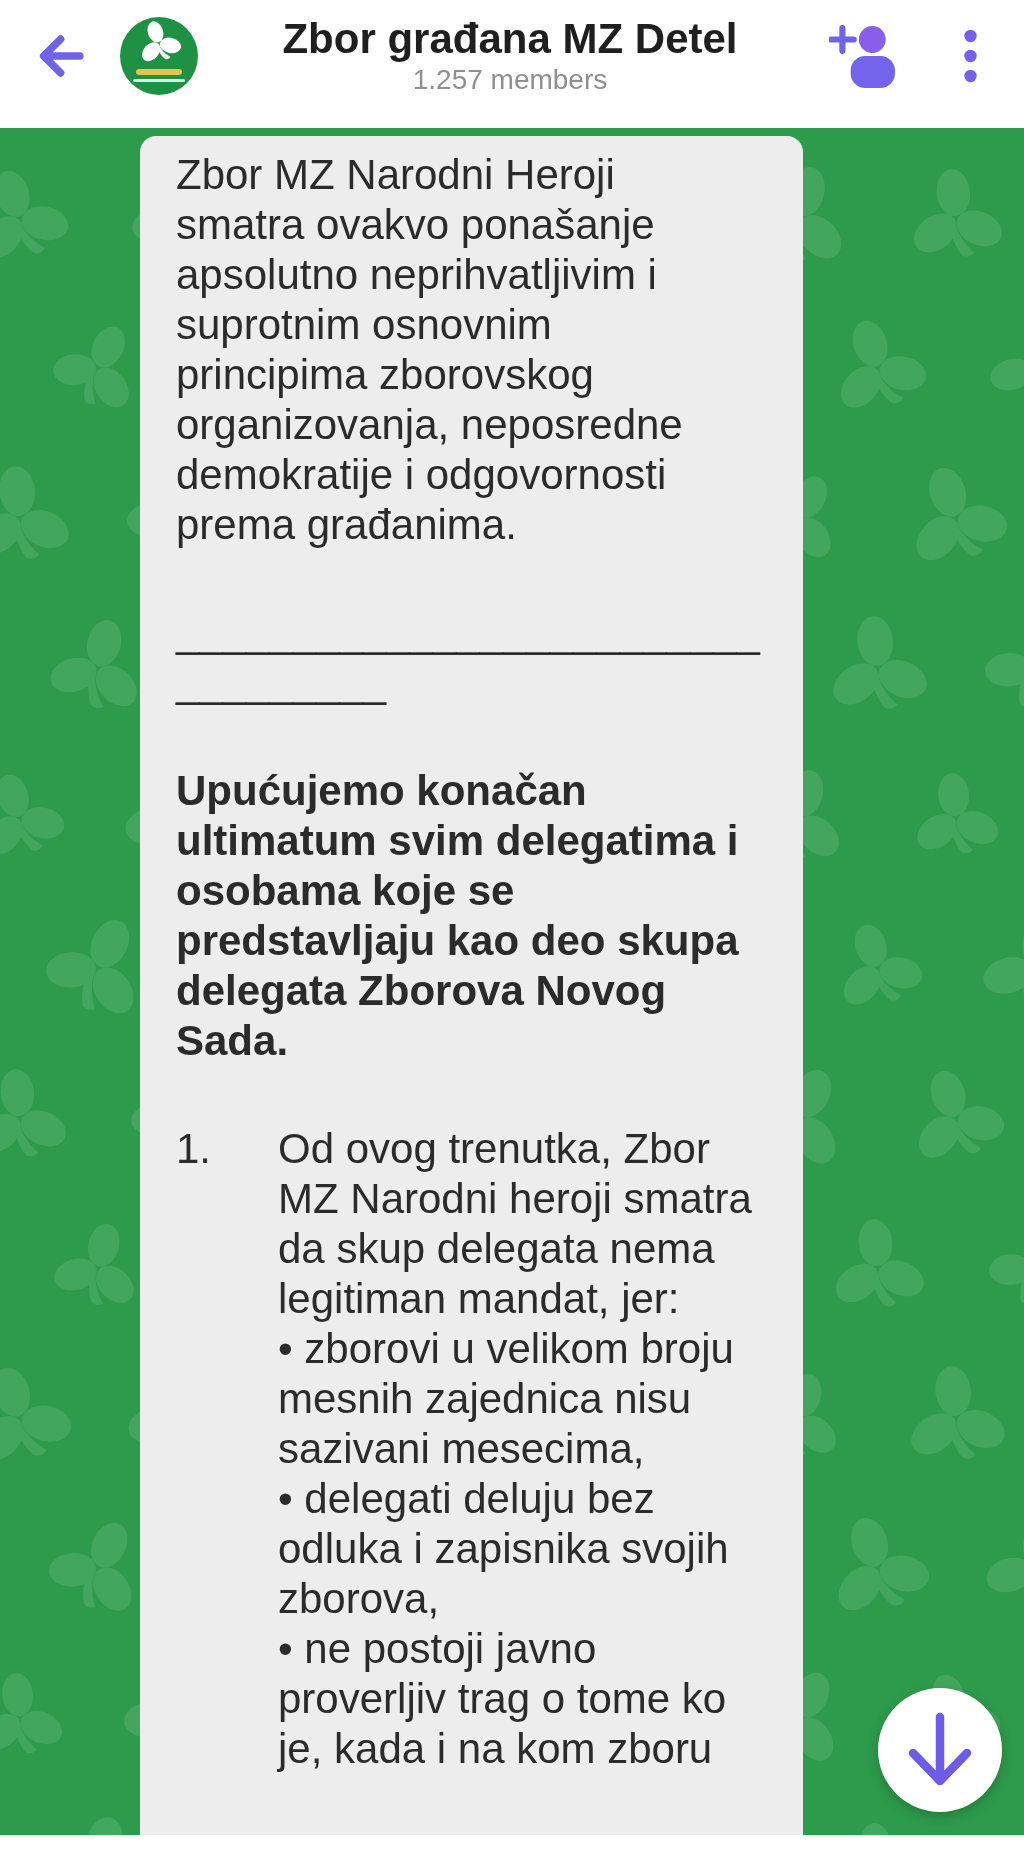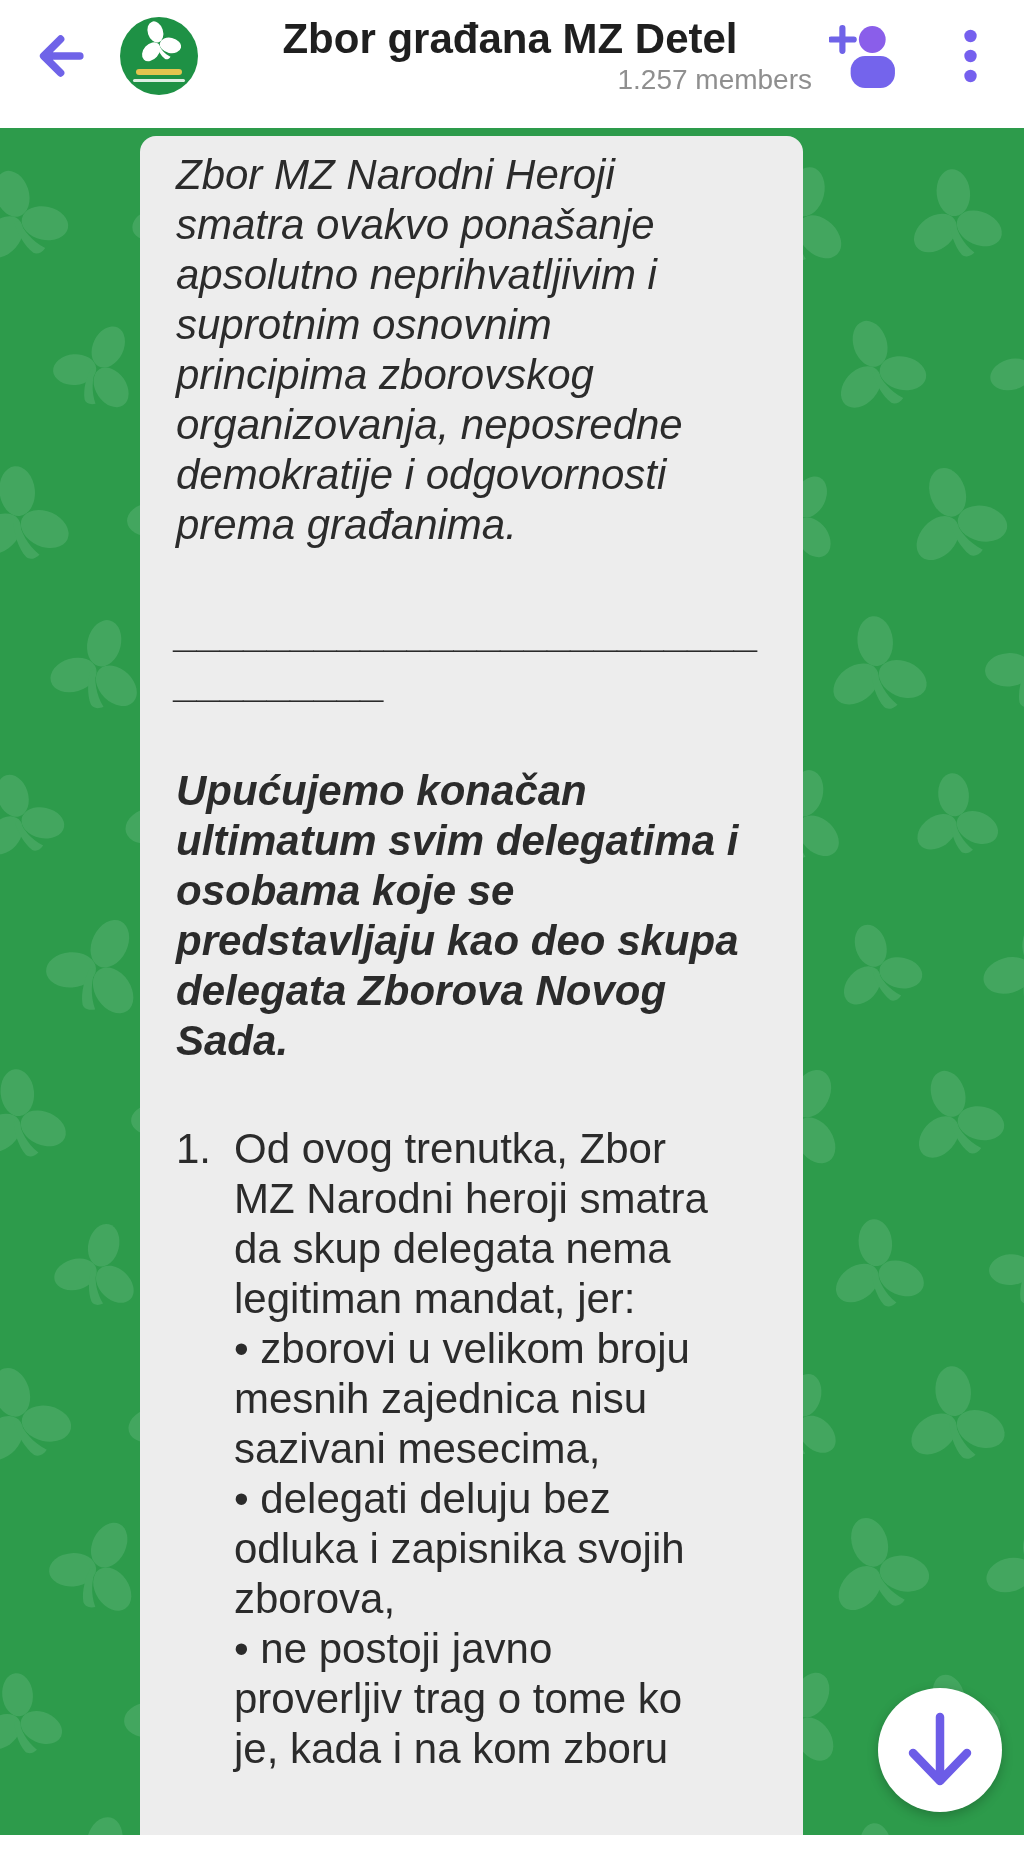--- a/index.html
+++ b/index.html
@@ -10,36 +10,36 @@
   .header{height:128px;box-sizing:border-box;display:flex;align-items:center;background:#ffffff;padding:0 34px 16px 28px;flex:0 0 auto;}
   .icon-btn{background:none;border:none;padding:0;margin:0;cursor:pointer;display:flex;align-items:center;justify-content:center;}
   .back-btn{width:64px;height:64px;flex:0 0 auto;}
   .avatar{position:relative;width:78px;height:78px;border-radius:50%;background:#1E9145;flex:0 0 auto;margin-left:28px;overflow:hidden;border:none;padding:0;cursor:pointer;}
   .avatar svg{position:absolute;left:17px;top:2px;}
   .av-line{position:absolute;left:50%;transform:translateX(-50%);border-radius:3px;}
   .av-line-yellow{width:46px;height:6px;top:52px;background:#E3C44F;}
   .av-line-white{width:52px;height:3px;top:62px;background:rgba(255,255,255,0.85);}
   .head-text{flex:1 1 auto;min-width:0;margin-left:10px;overflow:hidden;}
   .chat-title{font-size:42px;line-height:46px;font-weight:700;color:#1F1F1F;text-align:center;white-space:nowrap;overflow:hidden;}
-  .chat-subtitle{font-size:28px;line-height:32px;color:#8F8F8F;text-align:right;white-space:nowrap;margin-top:2px;}
+  .chat-subtitle{font-size:28px;line-height:32px;color:#8F8F8F;text-align:center;white-space:nowrap;margin-top:2px;}
   .add-btn{width:70px;height:66px;margin-left:16px;flex:0 0 auto;}
   .menu-btn{width:40px;height:60px;margin-left:52px;flex:0 0 auto;}
 
   
   .chat{position:relative;flex:1 1 auto;background:#2D9B4B;overflow:hidden;}
   .wallpaper{position:absolute;left:0;top:0;width:1024px;height:1707px;display:block;}
 
   .bubble{position:absolute;left:140px;top:8px;width:663px;box-sizing:border-box;min-height:1760px;background:#EDEDED;border-radius:16px 16px 0 0;padding:14px 24px 40px 36px;z-index:2;border:none;text-align:left;}
-  .msg{margin:0 0 58px 0;font-size:42px;line-height:50px;color:#2B2B2B;white-space:pre;font-family:"Liberation Sans","DejaVu Sans",sans-serif;font-style:italic;}
+  .msg{margin:0 0 58px 0;font-size:42px;line-height:50px;color:#2B2B2B;white-space:pre;font-family:"Liberation Sans","DejaVu Sans",sans-serif;}
   .msg.bold{font-weight:700;}
   .msg.divider{color:#2B2B2B;}
   .list-item{position:relative;padding-left:58px;font-size:42px;line-height:50px;color:#2B2B2B;}
   .list-num{position:absolute;left:0;top:0;}
   .list-title{font-weight:700;}
-  .list-body{white-space:pre;}
+  .list-body{white-space:pre;margin-left:44px;}
 
   .fab{position:absolute;left:878px;top:1560px;width:124px;height:124px;border-radius:50%;background:#ffffff;border:none;cursor:pointer;z-index:3;display:flex;align-items:center;justify-content:center;box-shadow:0 4px 12px rgba(0,0,0,0.22);}
 
   
   .bottom-strip{height:18px;background:#ffffff;flex:0 0 auto;}
 </style>
 </head>
 <body>
 
 <svg width="0" height="0" style="position:absolute" aria-hidden="true">

